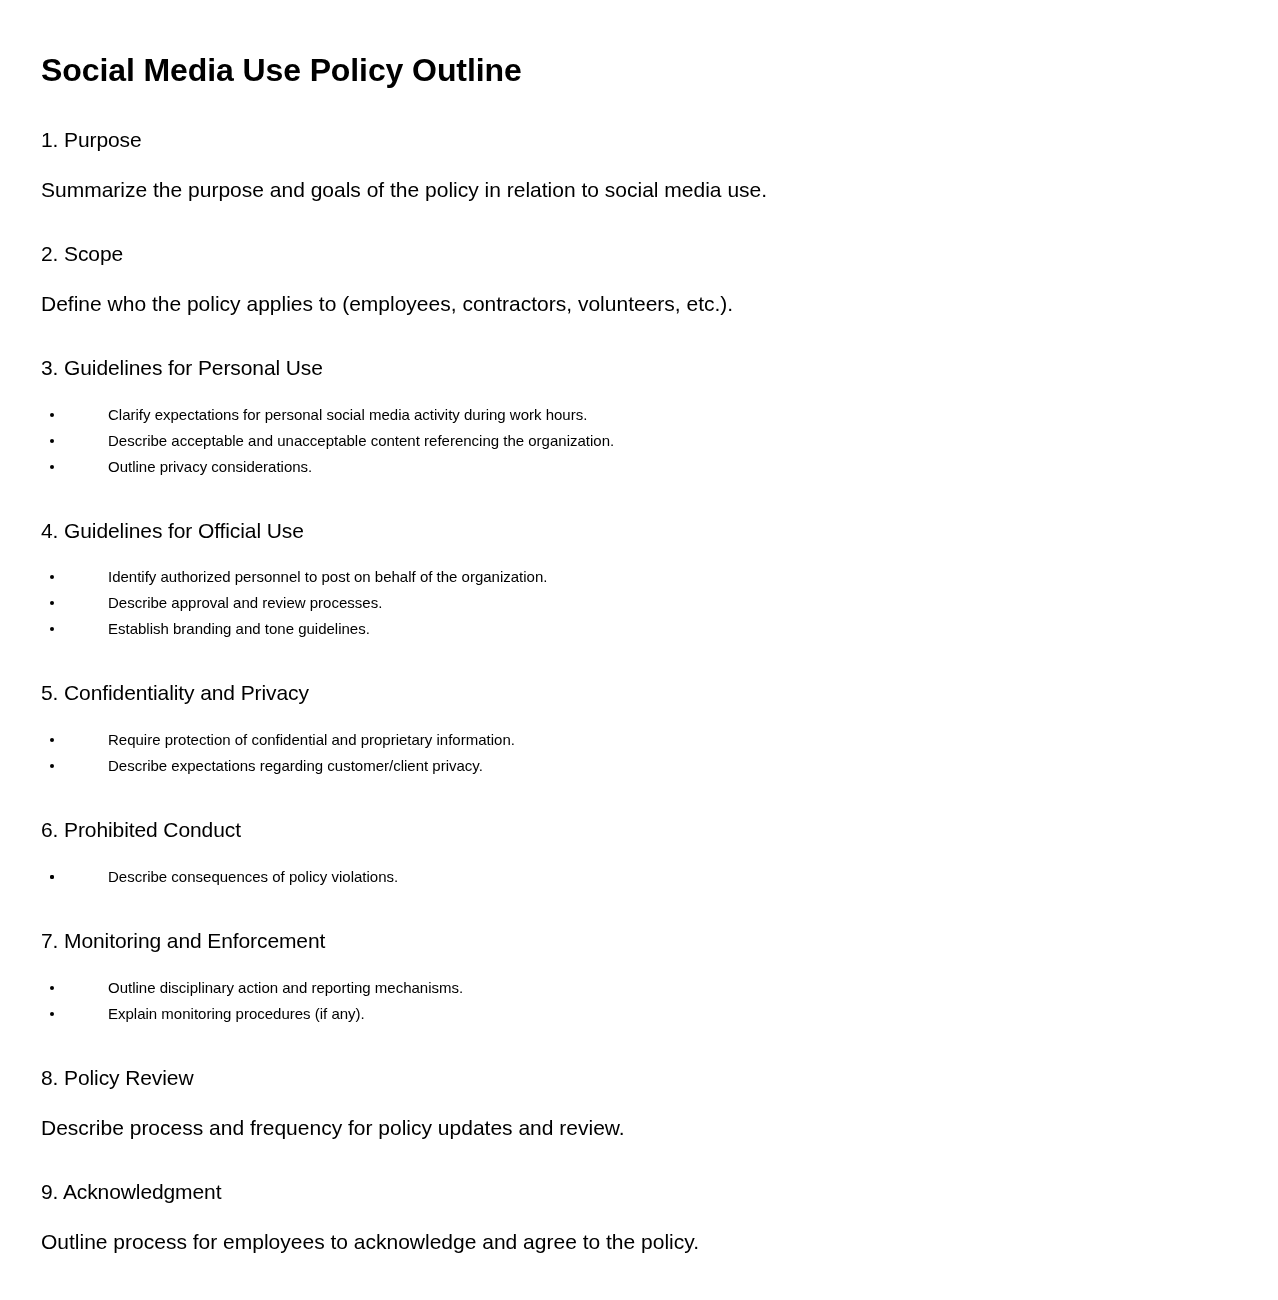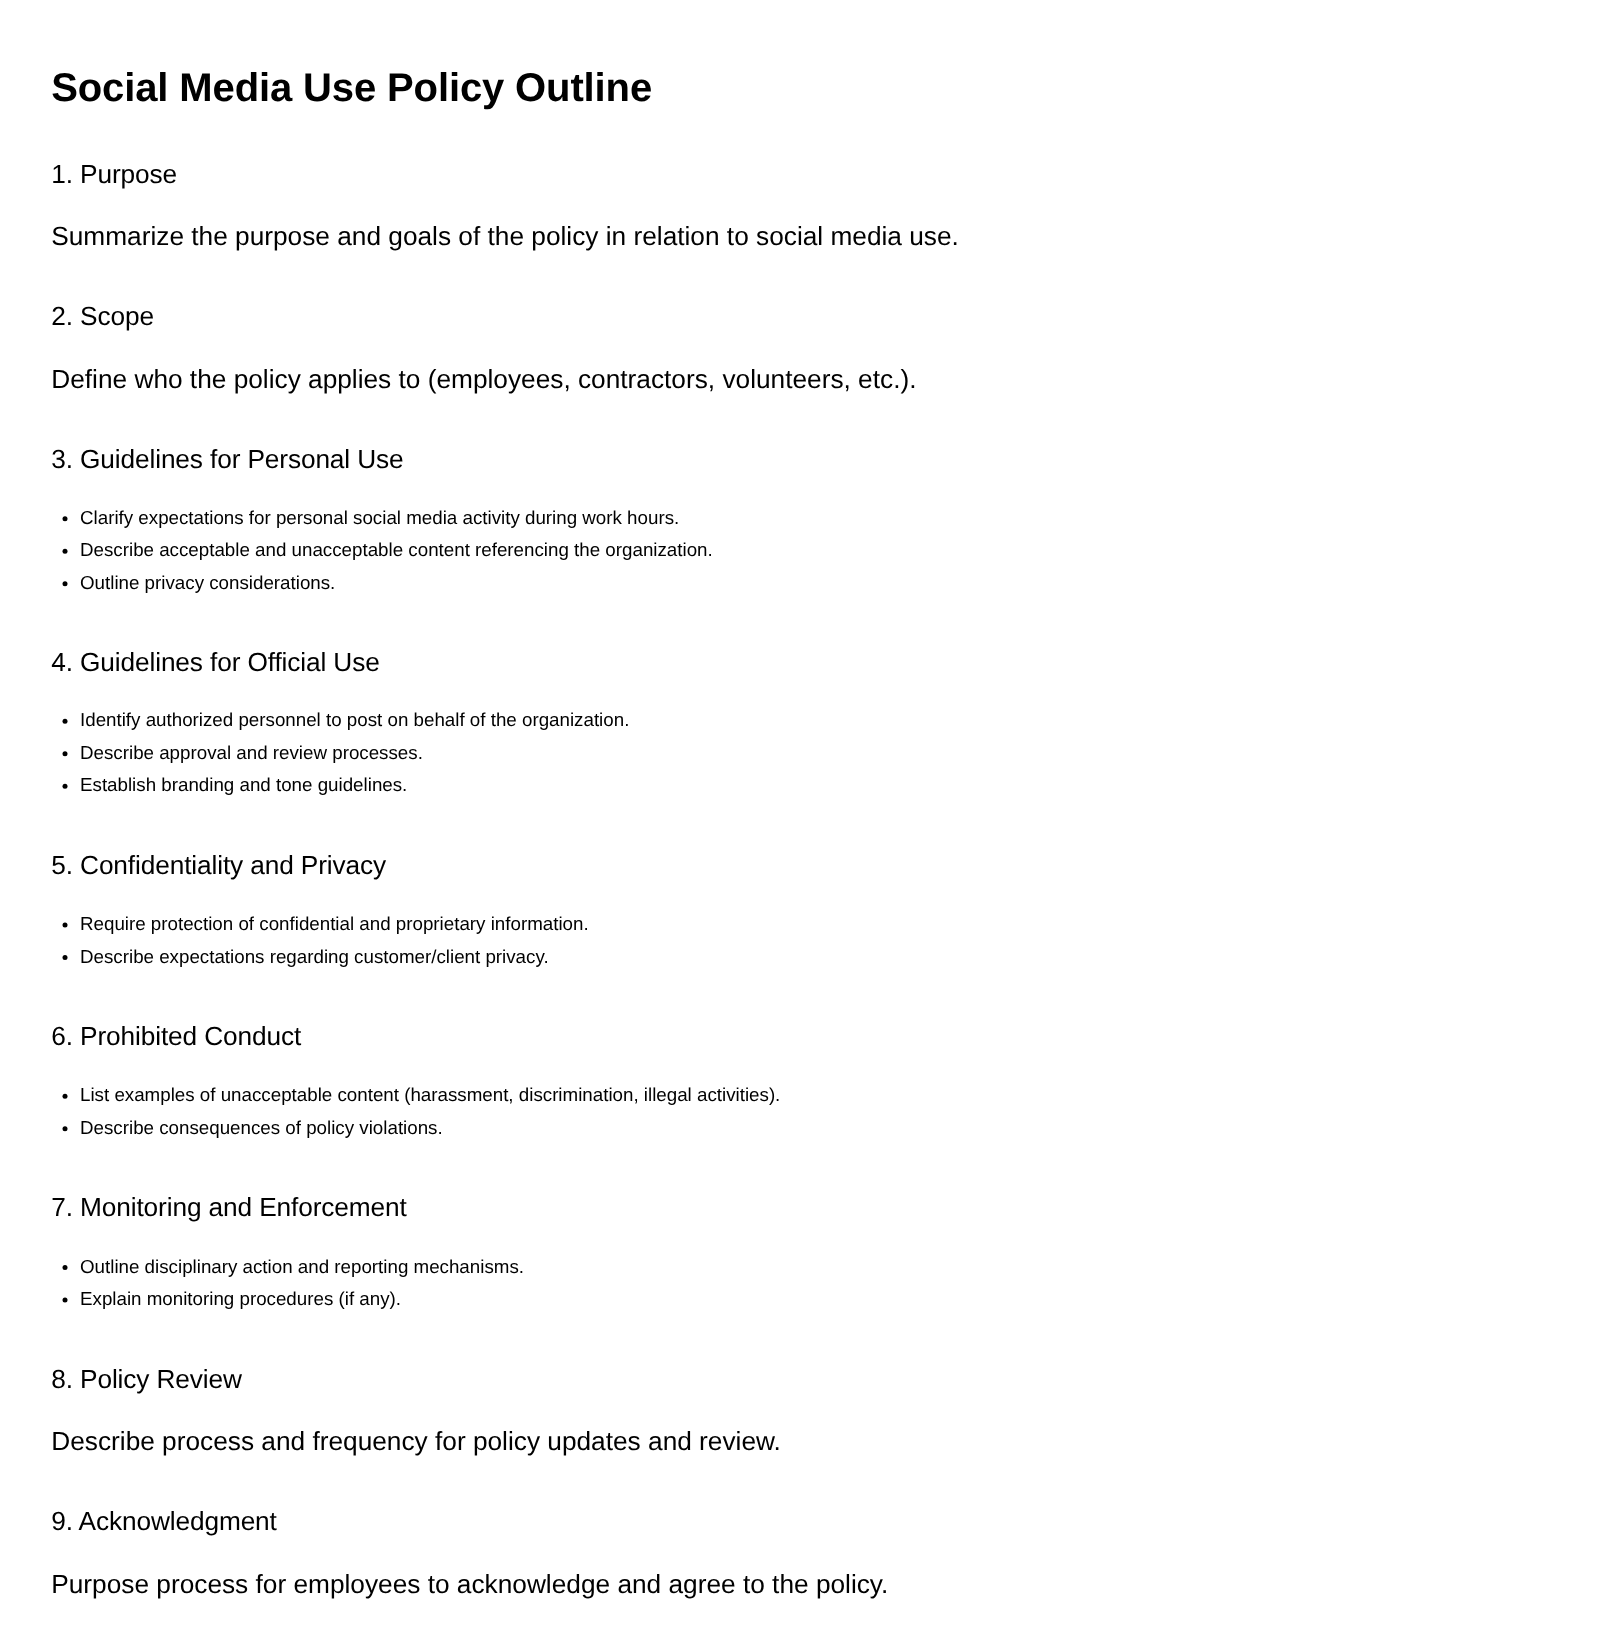--- a/index.html
+++ b/index.html
@@ -62,20 +62,21 @@
     position: absolute;
     left: 9px;
     top: 11px;
     width: 4px;
     height: 4px;
     border-radius: 50%;
     background: #000000;
   }
   .item-text {
     display: inline;
+    margin-left: 44px;
   }
 </style>
 </head>
 <body>
 
 <div class="page">
   <h1 class="doc-title">Social Media Use Policy Outline</h1>
   <div id="sections-container">
       <section class="section">
         <h2 class="section-heading">1. Purpose</h2>
@@ -104,33 +105,33 @@
       <section class="section">
         <h2 class="section-heading">5. Confidentiality and Privacy</h2>
         <ul class="section-list">
           <li class="section-list-item"><span class="bullet-dot"></span><span class="item-text">Require protection of confidential and proprietary information.</span></li>
           <li class="section-list-item"><span class="bullet-dot"></span><span class="item-text">Describe expectations regarding customer/client privacy.</span></li>
         </ul>
       </section>
       <section class="section">
         <h2 class="section-heading">6. Prohibited Conduct</h2>
         <ul class="section-list">
-          <li class="section-list-item"><span class="bullet-dot"></span><span class="item-text">List examples of unacceptable content (harassment, discrimination, illegal activities).</span></li>
+          <li class="section-list-item"><span class="bullet-dot"></span></li>
           <li class="section-list-item"><span class="bullet-dot"></span><span class="item-text">Describe consequences of policy violations.</span></li>
         </ul>
       </section>
       <section class="section">
         <h2 class="section-heading">7. Monitoring and Enforcement</h2>
         <ul class="section-list">
           <li class="section-list-item"><span class="bullet-dot"></span><span class="item-text">Outline disciplinary action and reporting mechanisms.</span></li>
           <li class="section-list-item"><span class="bullet-dot"></span><span class="item-text">Explain monitoring procedures (if any).</span></li>
         </ul>
       </section>
       <section class="section">
         <h2 class="section-heading">8. Policy Review</h2>
         <p class="section-paragraph">Describe process and frequency for policy updates and review.</p>
       </section>
       <section class="section">
         <h2 class="section-heading">9. Acknowledgment</h2>
-        <p class="section-paragraph">Purpose process for employees to acknowledge and agree to the policy.</p>
+        <p class="section-paragraph">Outline process for employees to acknowledge and agree to the policy.</p>
       </section>
     </div>
 </div>
 
 </body></html>

